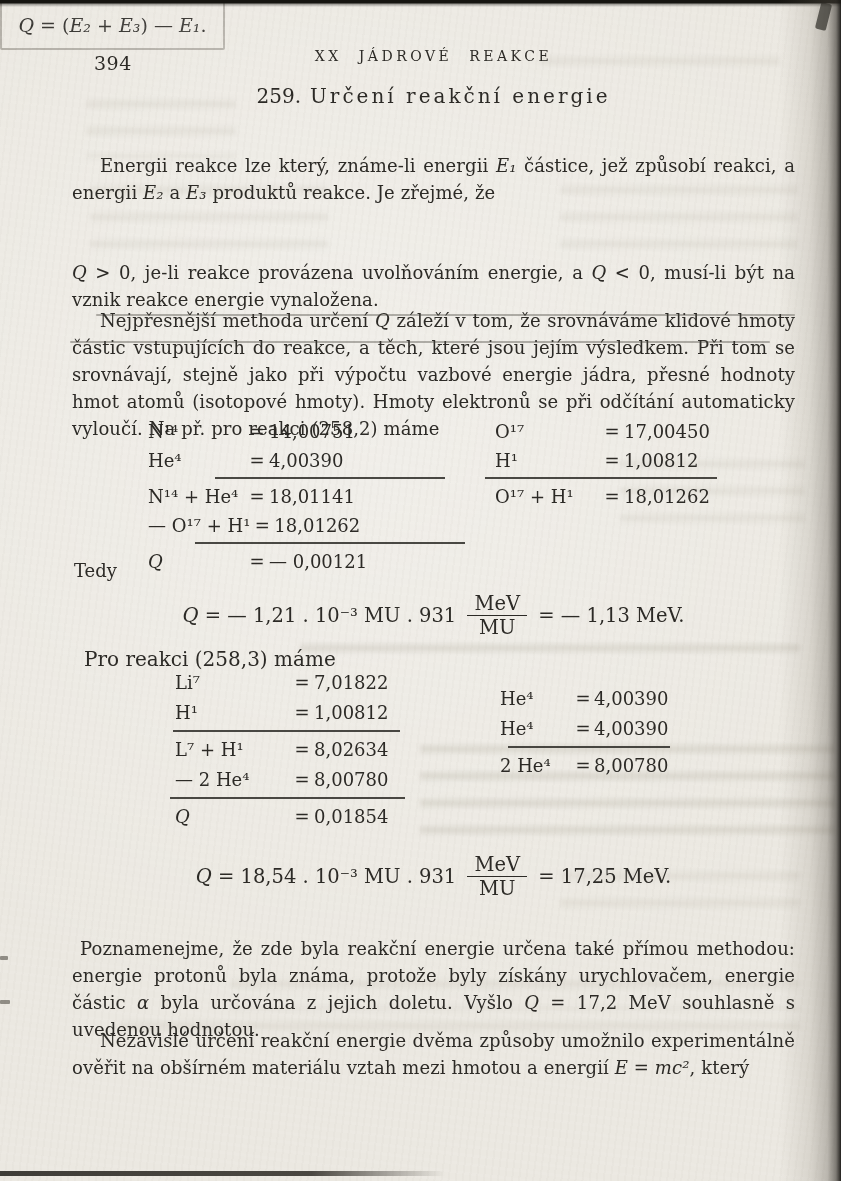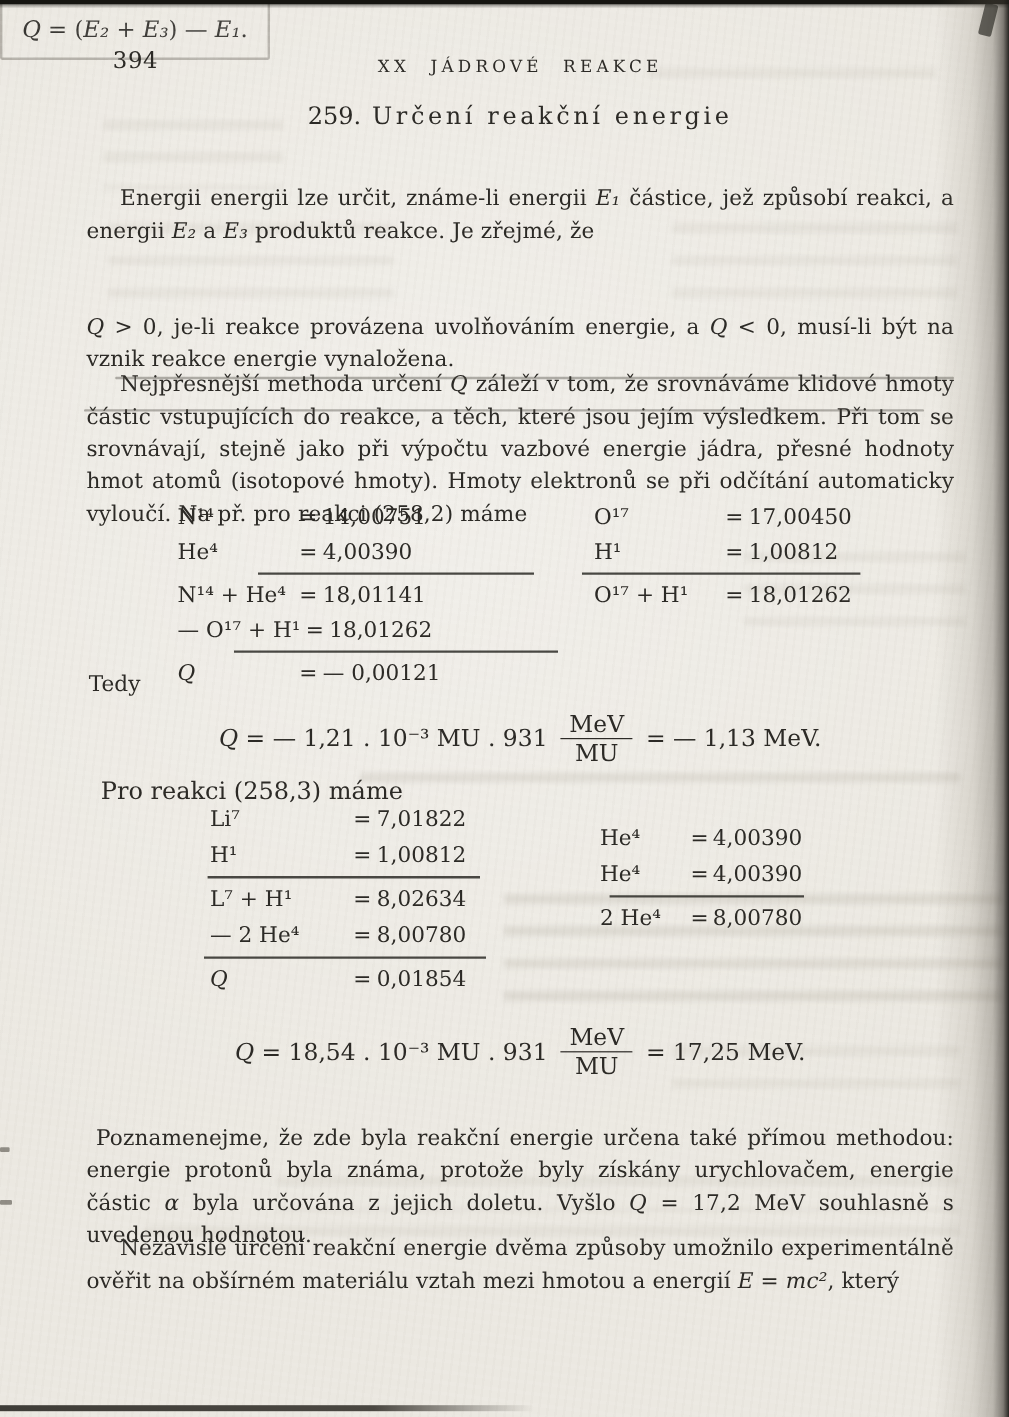--- a/index.html
+++ b/index.html
@@ -22,21 +22,21 @@
       repeating-linear-gradient(7deg, rgba(255,255,255,.05) 0 3px, rgba(0,0,0,0) 3px 9px);
   }
   .abs{position:absolute}
   .z{z-index:3}
   .it{font-style:italic}
   .para{position:absolute;left:72px;width:723px;text-align:justify;
         font-size:18px;line-height:27px;letter-spacing:.1px;z-index:3}
   .para span{white-space:pre-wrap}
   .indent{text-indent:28px}
 
-  #pageno{left:94px;top:40px;font-size:19px;letter-spacing:.5px}
+  #pageno{left:94px;top:52px;font-size:19px;letter-spacing:.5px}
   #runhead{left:72px;top:48px;width:723px;text-align:center;
            font-size:14px;letter-spacing:3.5px;word-spacing:9px}
   #section-heading{left:72px;top:84px;width:723px;text-align:center;font-size:20px}
   #section-heading .sp{letter-spacing:3px;margin-left:9px}
 
   #eq-box{left:336px;top:191px;width:221px;height:46px;
           border:2px solid rgba(105,100,90,.45);border-radius:2px;
           display:flex;align-items:center;justify-content:center;font-size:19px;z-index:3}
   #eq-box span{white-space:pre}
 
@@ -109,21 +109,21 @@
   <div class="ghost light" style="left:120px;top:1022px;width:680px;height:26px"></div>
 
   <div class="abs z" id="pageno">394</div>
   <div class="abs z" id="runhead">XX JÁDROVÉ REAKCE</div>
 
   <div class="abs z" id="section-heading">
     <span>259.</span><span class="sp">Určení reakční energie</span>
   </div>
 
   <p class="para indent" style="top:134px">
-    <span>Energii energii lze určit, známe-li energii </span><span class="it">E₁</span><span> částice, jež způsobí reakci, a energii </span><span class="it">E₂</span><span> a </span><span class="it">E₃</span><span> produktů reakce. Je zřejmé, že</span>
+    <span>Energii reakce lze který, známe-li energii </span><span class="it">E₁</span><span> částice, jež způsobí reakci, a energii </span><span class="it">E₂</span><span> a </span><span class="it">E₃</span><span> produktů reakce. Je zřejmé, že</span>
   </p>
 
   <div id="eq-box">
     <span class="it">Q</span>
       <span> = (</span>
       <span class="it">E₂</span>
       <span> + </span>
       <span class="it">E₃</span>
       <span>) — </span>
       <span class="it">E₁</span>

